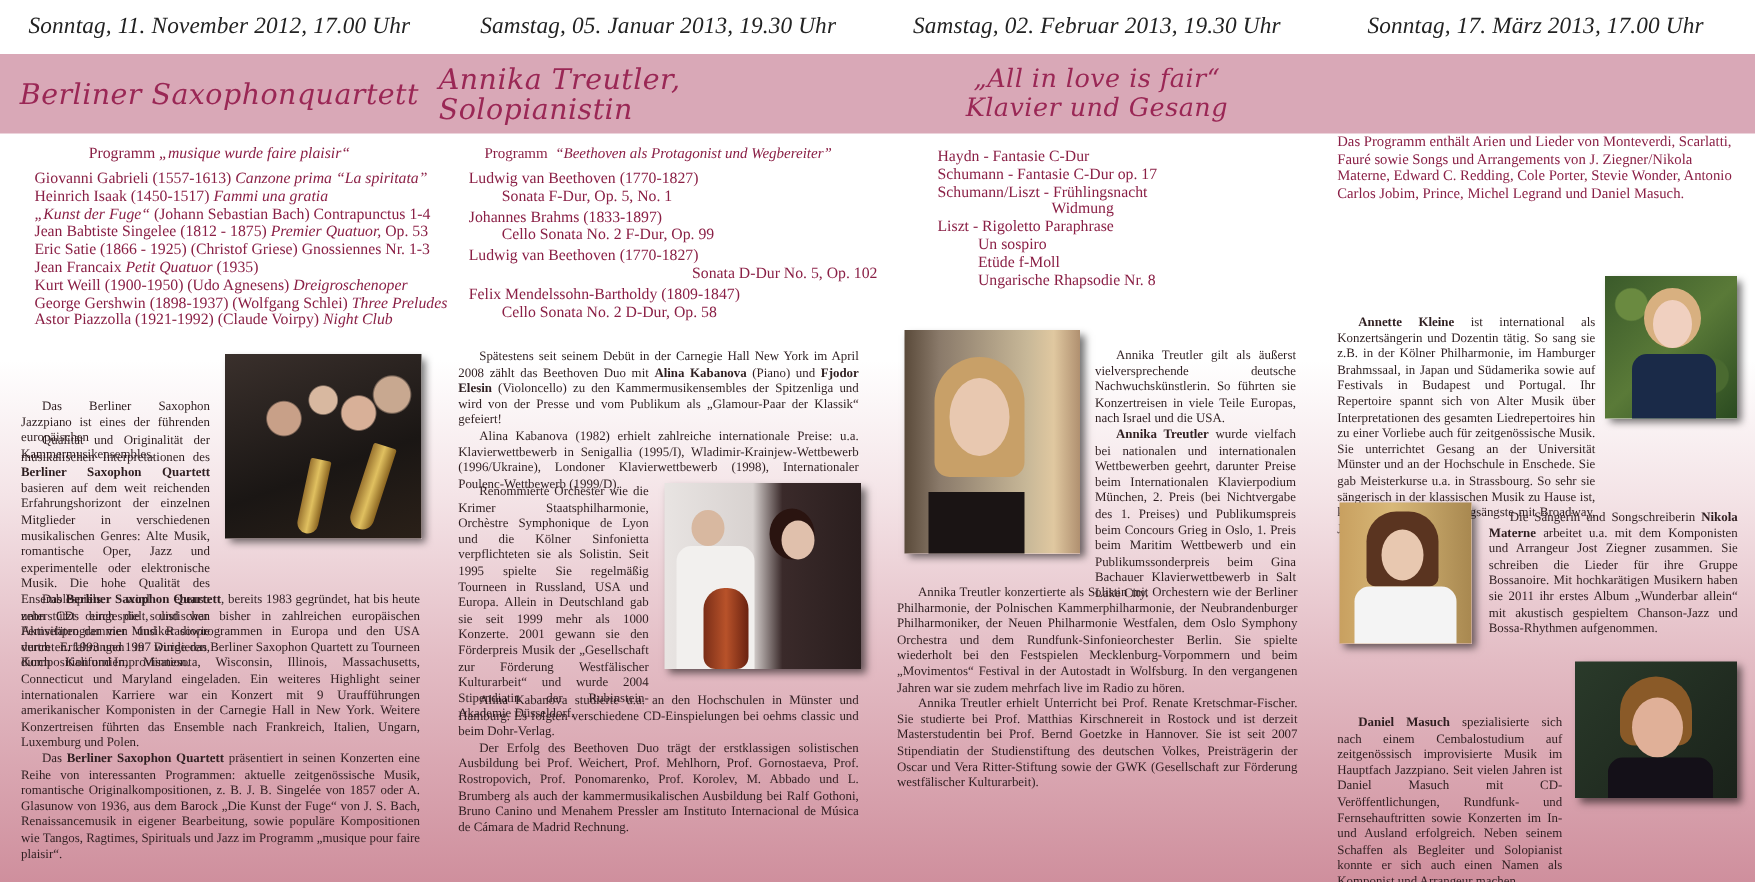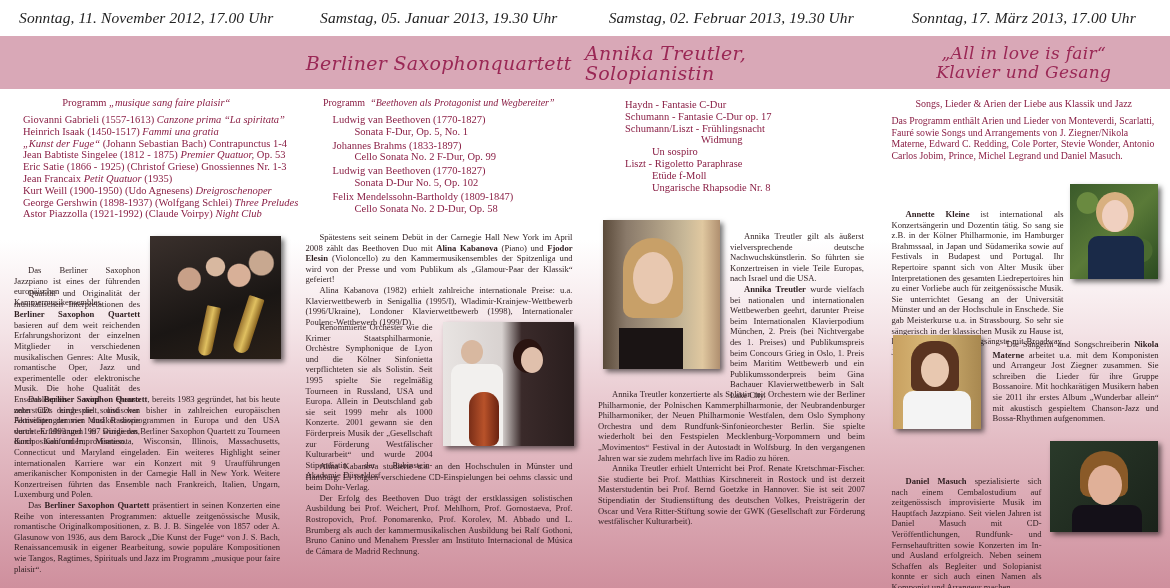--- a/index.html
+++ b/index.html
@@ -16,21 +16,20 @@
   }
   .date {
     width: 292.5px; text-align: center; font-style: italic;
     font-size: 15.5px; line-height: 36px; color: #222;
     letter-spacing: 0.1px;
   }
   .banner {
     position: absolute; top: 36px; left: 0; width: 1170px; height: 53px;
     background: #d9a8b7;
     display: flex;
-    justify-content: flex-end;
   }
   .banner-cell {
     width: 292.5px; display: flex; flex-direction: column; align-items: center; justify-content: center;
     font-family: "DejaVu Serif", serif; font-style: italic;
     color: #9a2755; font-size: 19px; line-height: 20px; letter-spacing: 0.3px;
   }
   .banner-cell.two { font-size: 17px; line-height: 19px; }
   .col {
     position: absolute; top: 89px; width: 292.5px; height: 499px;
   }
@@ -73,21 +72,21 @@
     </div>
   <div class="banner-cell two">
     <span>„All in love is fair“</span>
     <span>Klavier und Gesang</span>
   </div>
 </div>
 
 <div class="col c1">
   <div class="prog-head">
     <span>Programm</span>
-    <i>„musique sang faire plaisir“</i>
+    <i>„musique wurde faire plaisir“</i>
   </div>
   <div class="prog" style="margin-left:23px;">
     <div><span>Giovanni Gabrieli (1557-1613) </span><i>Canzone prima “La spiritata”</i><span></span></div>
     <div><span>Heinrich Isaak (1450-1517) </span><i>Fammi una gratia</i><span></span></div>
     <div><span></span><i>„Kunst der Fuge“</i><span> (Johann Sebastian Bach) Contrapunctus 1-4</span></div>
     <div><span>Jean Babtiste Singelee (1812 - 1875) </span><i>Premier Quatuor,</i><span> Op. 53</span></div>
     <div><span>Eric Satie (1866 - 1925) (Christof Griese) Gnossiennes Nr. 1-3</span><i></i><span></span></div>
     <div><span>Jean Francaix  </span><i>Petit Quatuor</i><span> (1935)</span></div>
     <div><span>Kurt Weill (1900-1950) (Udo Agnesens)  </span><i>Dreigroschenoper</i><span></span></div>
     <div><span>George Gershwin (1898-1937) (Wolfgang Schlei) </span><i>Three Preludes</i><span></span></div>
@@ -110,27 +109,27 @@
 <div class="body-text abs" style="left:14px; top:394px; width:266px;">
   <p><span>Das </span><b>Berliner Saxophon Quartett</b><span>, bereits 1983 gegründet, hat bis heute zehn CDs eingespielt, und war bisher in zahlreichen europäischen Fernsehprogrammen und Radioprogrammen in Europa und den USA vertreten. 1993 und 1997 wurde das Berliner Saxophon Quartett zu Tourneen durch Kalifornien, Minnesota, Wisconsin, Illinois, Massachusetts, Connecticut und Maryland eingeladen. Ein weiteres Highlight seiner internationalen Karriere war ein Konzert mit 9 Uraufführungen amerikanischer Komponisten in der Carnegie Hall in New York. Weitere Konzertreisen führten das Ensemble nach Frankreich, Italien, Ungarn, Luxemburg und Polen.</span></p>
   <p><span>Das </span><b>Berliner Saxophon Quartett</b><span> präsentiert in seinen Konzerten eine Reihe von interessanten Programmen: aktuelle zeitgenössische Musik, romantische Originalkompositionen, z. B. J. B. Singelée von 1857 oder A. Glasunow von 1936, aus dem Barock „Die Kunst der Fuge“ von J. S. Bach, Renaissancemusik in eigener Bearbeitung, sowie populäre Kompositionen wie Tangos, Ragtimes, Spirituals und Jazz im Programm „musique pour faire plaisir“.</span></p>
 </div>
 
 <div class="col c2">
   <div class="prog-head" style="font-size:10px;">
     <span>Programm</span>&nbsp;
     <i>“Beethoven als Protagonist und Wegbereiter”</i>
   </div>
-  <div class="prog" style="margin-left:40px; line-height:11.8px;">
+  <div class="prog" style="margin-left:20px; line-height:11.8px;">
     <div>Ludwig van Beethoven (1770-1827)</div>
     <div style="padding-left:22px; margin-bottom:2px;">Sonata F-Dur, Op. 5, No. 1</div>
     <div>Johannes Brahms (1833-1897)</div>
     <div style="padding-left:22px; margin-bottom:2px;">Cello Sonata No. 2 F-Dur, Op. 99</div>
     <div>Ludwig van Beethoven (1770-1827)</div>
-    <div style="padding-left:22px; margin-bottom:2px;">Sonata D-Dur No. 5, Op. 102</div>
+    <div style="padding-left:22px; margin-bottom:2px;text-align:right;">Sonata D-Dur No. 5, Op. 102</div>
     <div>Felix Mendelssohn-Bartholdy (1809-1847)</div>
     <div style="padding-left:22px;">Cello Sonata No. 2 D-Dur, Op. 58</div>
   </div>
 
   <div class="body-text abs" style="left:13px; top:143px; width:267px;">
     <p><span>Spätestens seit seinem Debüt in der Carnegie Hall New York im April 2008 zählt das Beethoven Duo mit </span><b>Alina Kabanova</b><span> (Piano) und </span><b>Fjodor Elesin</b><span> (Violoncello) zu den Kammermusikensembles der Spitzenliga und wird von der Presse und vom Publikum als „Glamour-Paar der Klassik“ gefeiert!</span></p>
     <p>Alina Kabanova (1982) erhielt zahlreiche internationale Preise: u.a. Klavierwettbewerb in Senigallia (1995/I), Wladimir-Krainjew-Wettbewerb (1996/Ukraine), Londoner Klavierwettbewerb (1998), Internationaler Poulenc-Wettbewerb (1999/D).</p>
   </div>
 
   <div class="photo" style="left:150px; top:233px; width:131px; height:124px; background: linear-gradient(90deg, #e8e4e2 0%, #d8d2d0 45%, #3a2a2a 60%, #2a1e1e 100%);">
@@ -148,22 +147,22 @@
     <p>Der Erfolg des Beethoven Duo trägt der erstklassigen solistischen Ausbildung bei Prof. Weichert, Prof. Mehlhorn, Prof. Gornostaeva, Prof.  Rostropovich, Prof. Ponomarenko, Prof. Korolev, M. Abbado und L. Brumberg als auch der kammermusikalischen Ausbildung bei Ralf Gothoni, Bruno Canino und Menahem Pressler am Instituto Internacional de Música de Cámara de Madrid Rechnung.</p>
   </div>
 </div>
 
 <div class="col c3">
   <div class="prog" style="margin-left:40px; margin-top:10px; line-height:11.8px;">
     <div>Haydn - Fantasie C-Dur</div>
     <div>Schumann - Fantasie C-Dur op. 17</div>
     <div>Schumann/Liszt - Frühlingsnacht</div>
     <div style="padding-left:76px;">Widmung</div>
+    <div>Liszt - Rigoletto Paraphrase</div>
     <div style="padding-left:27px;">Un sospiro</div>
-    <div>Liszt - Rigoletto Paraphrase</div>
     <div style="padding-left:27px;">Etüde f-Moll</div>
     <div style="padding-left:27px;">Ungarische Rhapsodie Nr. 8</div>
   </div>
 
   <div class="photo" style="left:18px; top:131px; width:117px; height:149px; background: linear-gradient(90deg, #5a4a3a 0%, #8a7a6a 20%, #c8b898 70%, #e0c8a0 85%, #b09070 100%);">
     <div class="abs" style="left:20px; top:18px; width:60px; height:80px; background:#c8a068; border-radius:30px 30px 10px 10px;"></div>
     <div class="abs" style="left:30px; top:32px; width:40px; height:52px; background:#e8c8b0; border-radius:50%;"></div>
     <div class="abs" style="left:16px; top:108px; width:64px; height:41px; background:#1a1414;"></div>
   </div>
 
@@ -171,21 +170,20 @@
     <p>Annika Treutler gilt als äußerst vielversprechende deutsche Nachwuchskünstlerin. So führten sie Konzertreisen in viele Teile Europas, nach Israel und die USA.</p>
     <p><b>Annika Treutler</b><span> wurde vielfach bei nationalen und internationalen Wettbewerben geehrt, darunter Preise beim Internationalen Klavierpodium München, 2. Preis (bei Nichtvergabe des 1. Preises) und Publikumspreis beim Concours Grieg in Oslo, 1. Preis beim Maritim Wettbewerb und ein Publikumssonderpreis beim Gina Bachauer Klavierwettbewerb in Salt Lake City.</span></p>
   </div>
   <div class="body-text abs" style="left:13px; top:300px; width:267px;">
     <p>Annika Treutler konzertierte als Solistin mit Orchestern wie der Berliner Philharmonie, der Polnischen Kammerphilharmonie, der Neubrandenburger Philharmoniker, der Neuen Philharmonie Westfalen, dem Oslo Symphony Orchestra und dem Rundfunk-Sinfonieorchester Berlin. Sie spielte wiederholt bei den Festspielen Mecklenburg-Vorpommern und beim „Movimentos“ Festival in der Autostadt in Wolfsburg. In den vergangenen Jahren war sie zudem mehrfach live im Radio zu hören.</p>
     <p>Annika Treutler erhielt Unterricht bei Prof. Renate Kretschmar-Fischer. Sie studierte bei Prof. Matthias Kirschnereit in Rostock und ist derzeit Masterstudentin bei Prof. Bernd Goetzke in Hannover. Sie ist seit 2007 Stipendiatin der Studienstiftung des deutschen Volkes, Preisträgerin der Oscar und Vera Ritter-Stiftung sowie der GWK (Gesellschaft zur Förderung westfälischer Kulturarbeit).</p>
   </div>
 </div>
 
 <div class="col c4">
-  <div class="prog-head" style="font-size:10px; margin-top:9px;">Songs, Lieder &amp; Arien der Liebe aus Klassik und Jazz</div>
   <div class="prog" style="margin-left:14px; width:268px; font-size:9.8px; line-height:11.6px;">Das Programm enthält Arien und Lieder von Monteverdi, Scarlatti, Fauré sowie Songs und Arrangements von J. Ziegner/Nikola Materne, Edward C. Redding, Cole Porter, Stevie Wonder, Antonio Carlos Jobim, Prince, Michel Legrand und Daniel Masuch.</div>
 
   <div class="photo" style="left:192px; top:95px; width:88px; height:95px; background: radial-gradient(circle at 20% 20%, #6a8a40 0 10%, transparent 11%), radial-gradient(circle at 80% 70%, #4a6a30 0 12%, transparent 13%), linear-gradient(135deg, #3a5a2a, #5a7a38 50%, #2a4a20);">
     <div class="abs" style="left:26px; top:8px; width:38px; height:40px; background:#d8b080; border-radius:50%;"></div>
     <div class="abs" style="left:32px; top:16px; width:26px; height:32px; background:#f0d0c0; border-radius:50%;"></div>
     <div class="abs" style="left:18px; top:52px; width:56px; height:43px; background:#1a2a48; border-radius:10px 10px 0 0;"></div>
   </div>
 
   <div class="body-text abs" style="left:14px; top:120px; width:172px;">
     <p><b>Annette Kleine</b><span> ist international als Konzertsängerin und Dozentin tätig. So sang sie z.B. in der Kölner Philharmonie, im Hamburger Brahmssaal, in Japan und Südamerika sowie auf Festivals in Budapest und Portugal. Ihr Repertoire spannt sich von Alter Musik über Interpretationen des gesamten Liedrepertoires hin zu einer Vorliebe auch für zeitgenössische Musik. Sie unterrichtet Gesang an der Universität Münster und an der Hochschule in Enschede. Sie gab Meisterkurse u.a. in Strassbourg. So sehr  sie sängerisch  in der klassischen Musik zu Hause ist, kennt sie keine Berührungsängste mit Broadway, Jazz- und Popmusik.</span></p>

